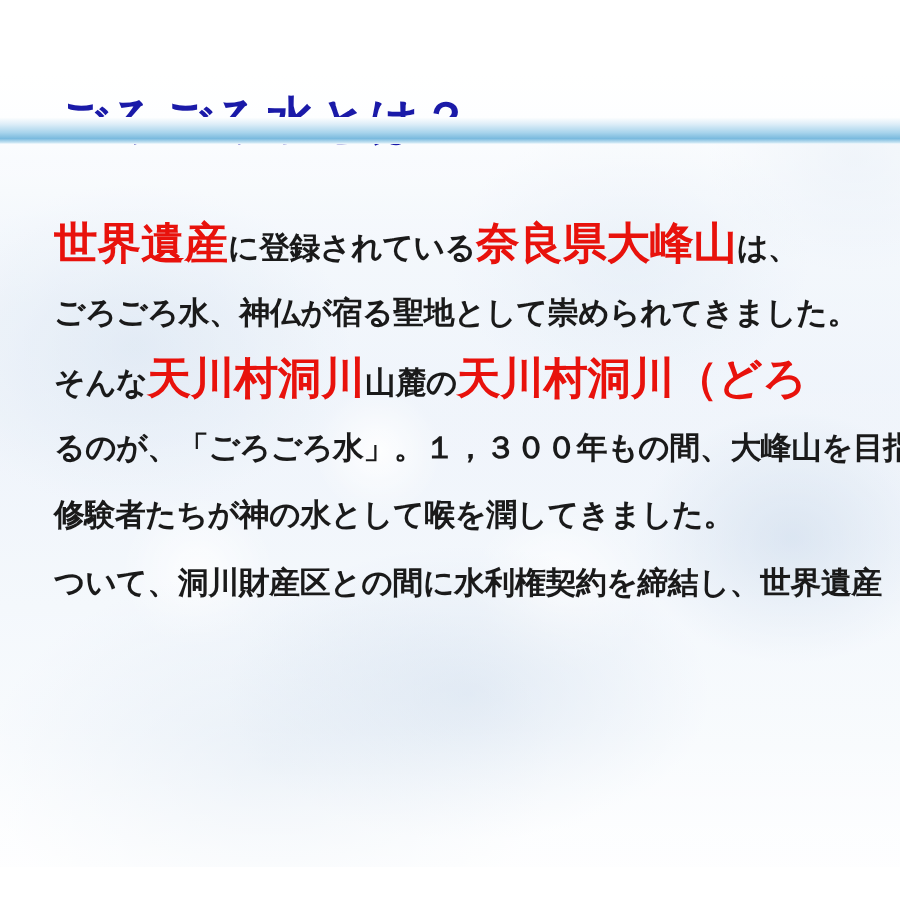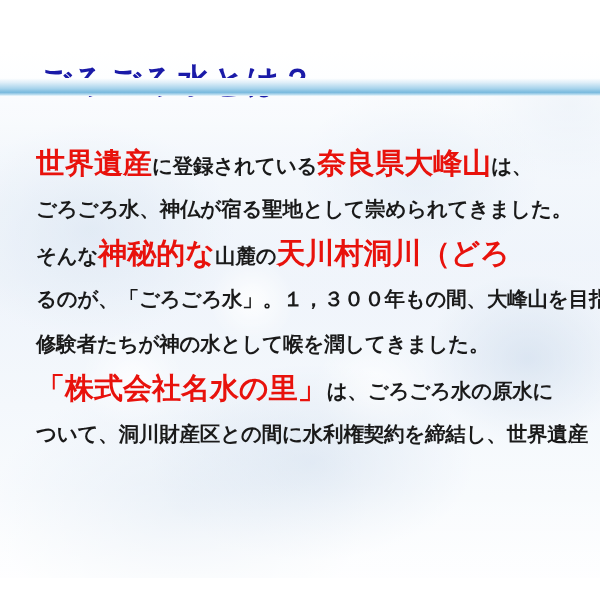--- a/index.html
+++ b/index.html
@@ -135,20 +135,19 @@
 
   <div class="title-backdrop"></div>
 
   <h1 class="page-title">ごろごろ水とは？</h1>
 
   <div class="divider-band"></div>
 
   <div class="body-copy" id="body-copy">
       <div class="line"><span class="hl">世界遺産</span><span class="sm">に登録されている</span><span class="hl">奈良県大峰山</span><span class="sm">は、</span></div>
       <div class="line"><span class="sm">ごろごろ水、神仏が宿る聖地として崇められてきました。</span></div>
-      <div class="line"><span class="sm">そんな</span><span class="hl">神秘的な</span><span class="sm">山麓の</span><span class="hl">天川村洞川（どろ</span></div>
+      <div class="line"><span class="sm">そんな</span><span class="hl">天川村洞川</span><span class="sm">山麓の</span><span class="hl">天川村洞川（どろ</span></div>
       <div class="line"><span class="sm">るのが、「ごろごろ水」。１，３００年もの間、大峰山を目指す</span></div>
       <div class="line"><span class="sm">修験者たちが神の水として喉を潤してきました。</span></div>
-      <div class="line"><span class="hl">「株式会社名水の里」</span><span class="sm">は、ごろごろ水の原水に</span></div>
       <div class="line"><span class="sm">ついて、洞川財産区との間に水利権契約を締結し、世界遺産</span></div>
     </div>
 
 </div>
 
 </body></html>

